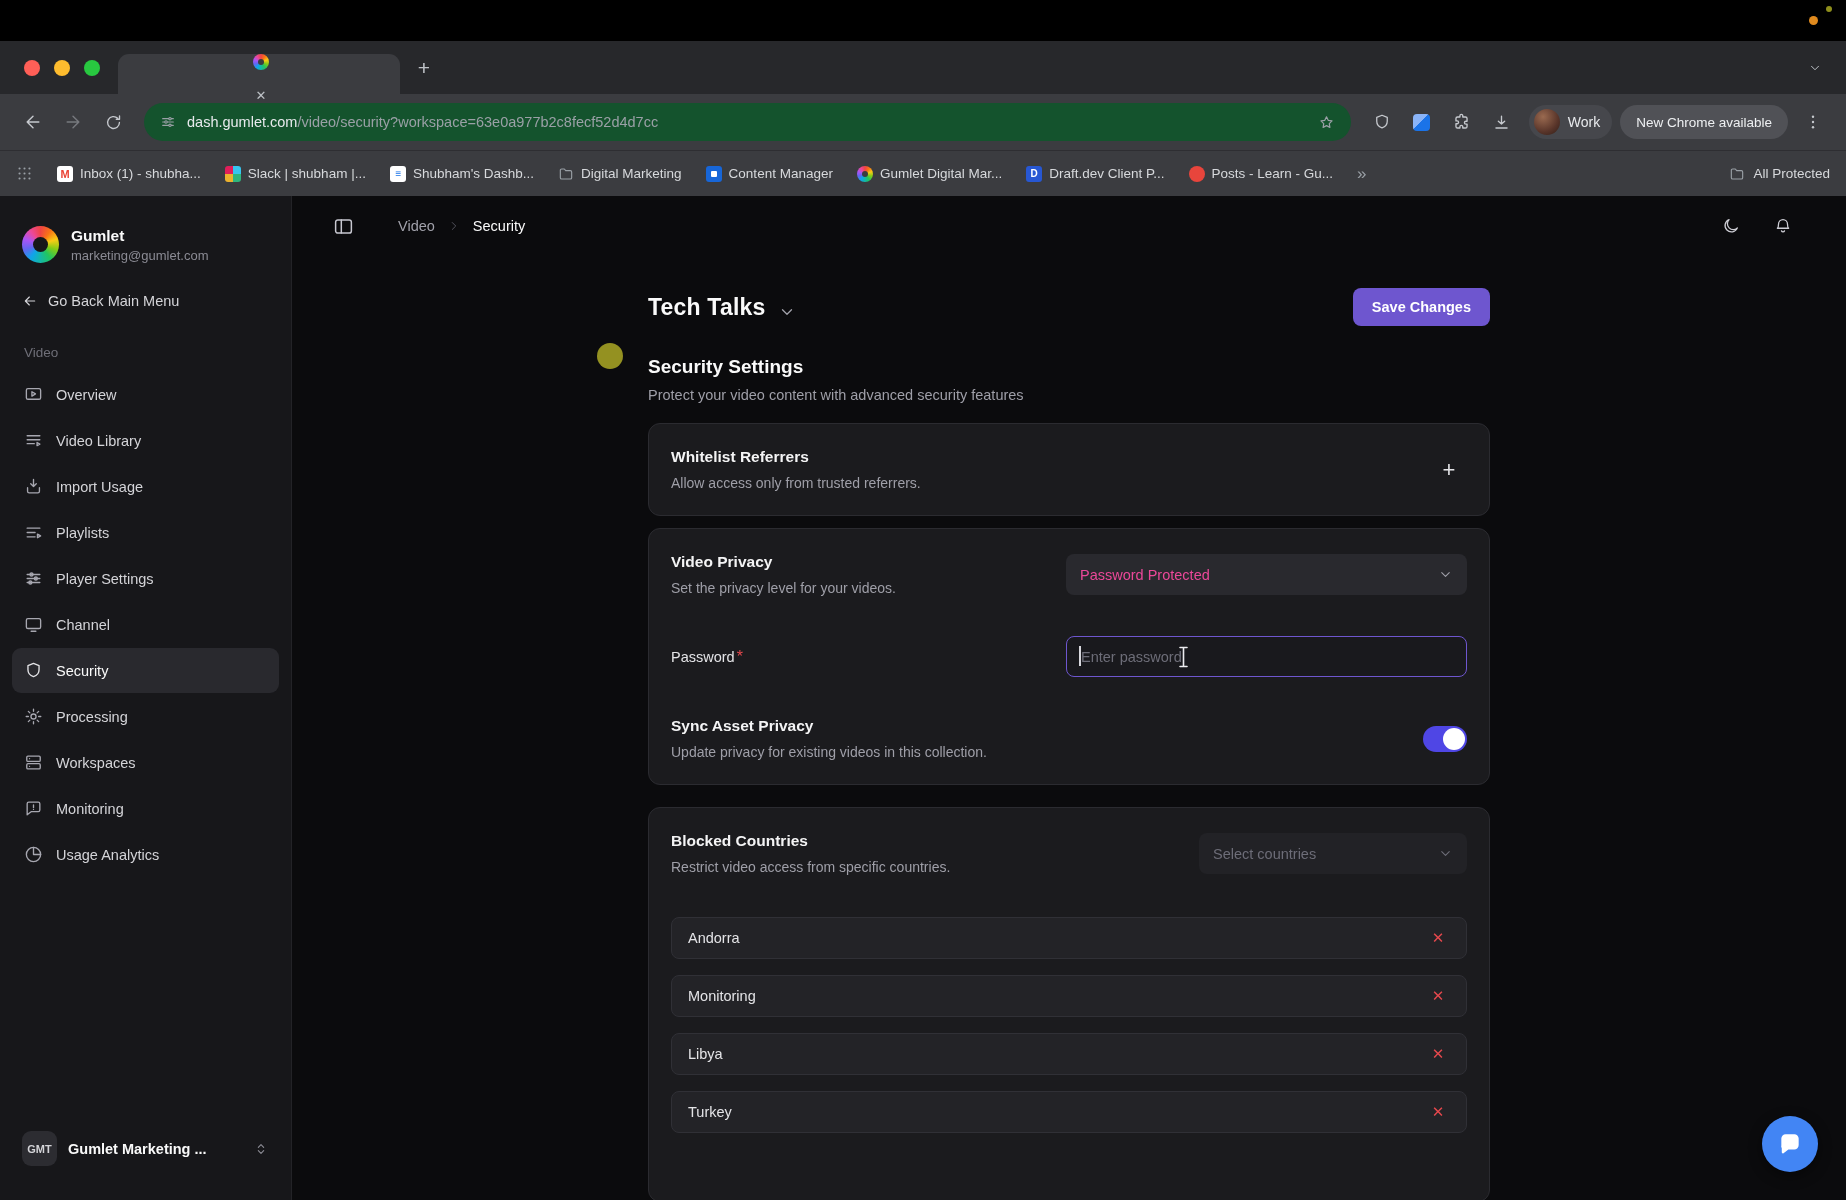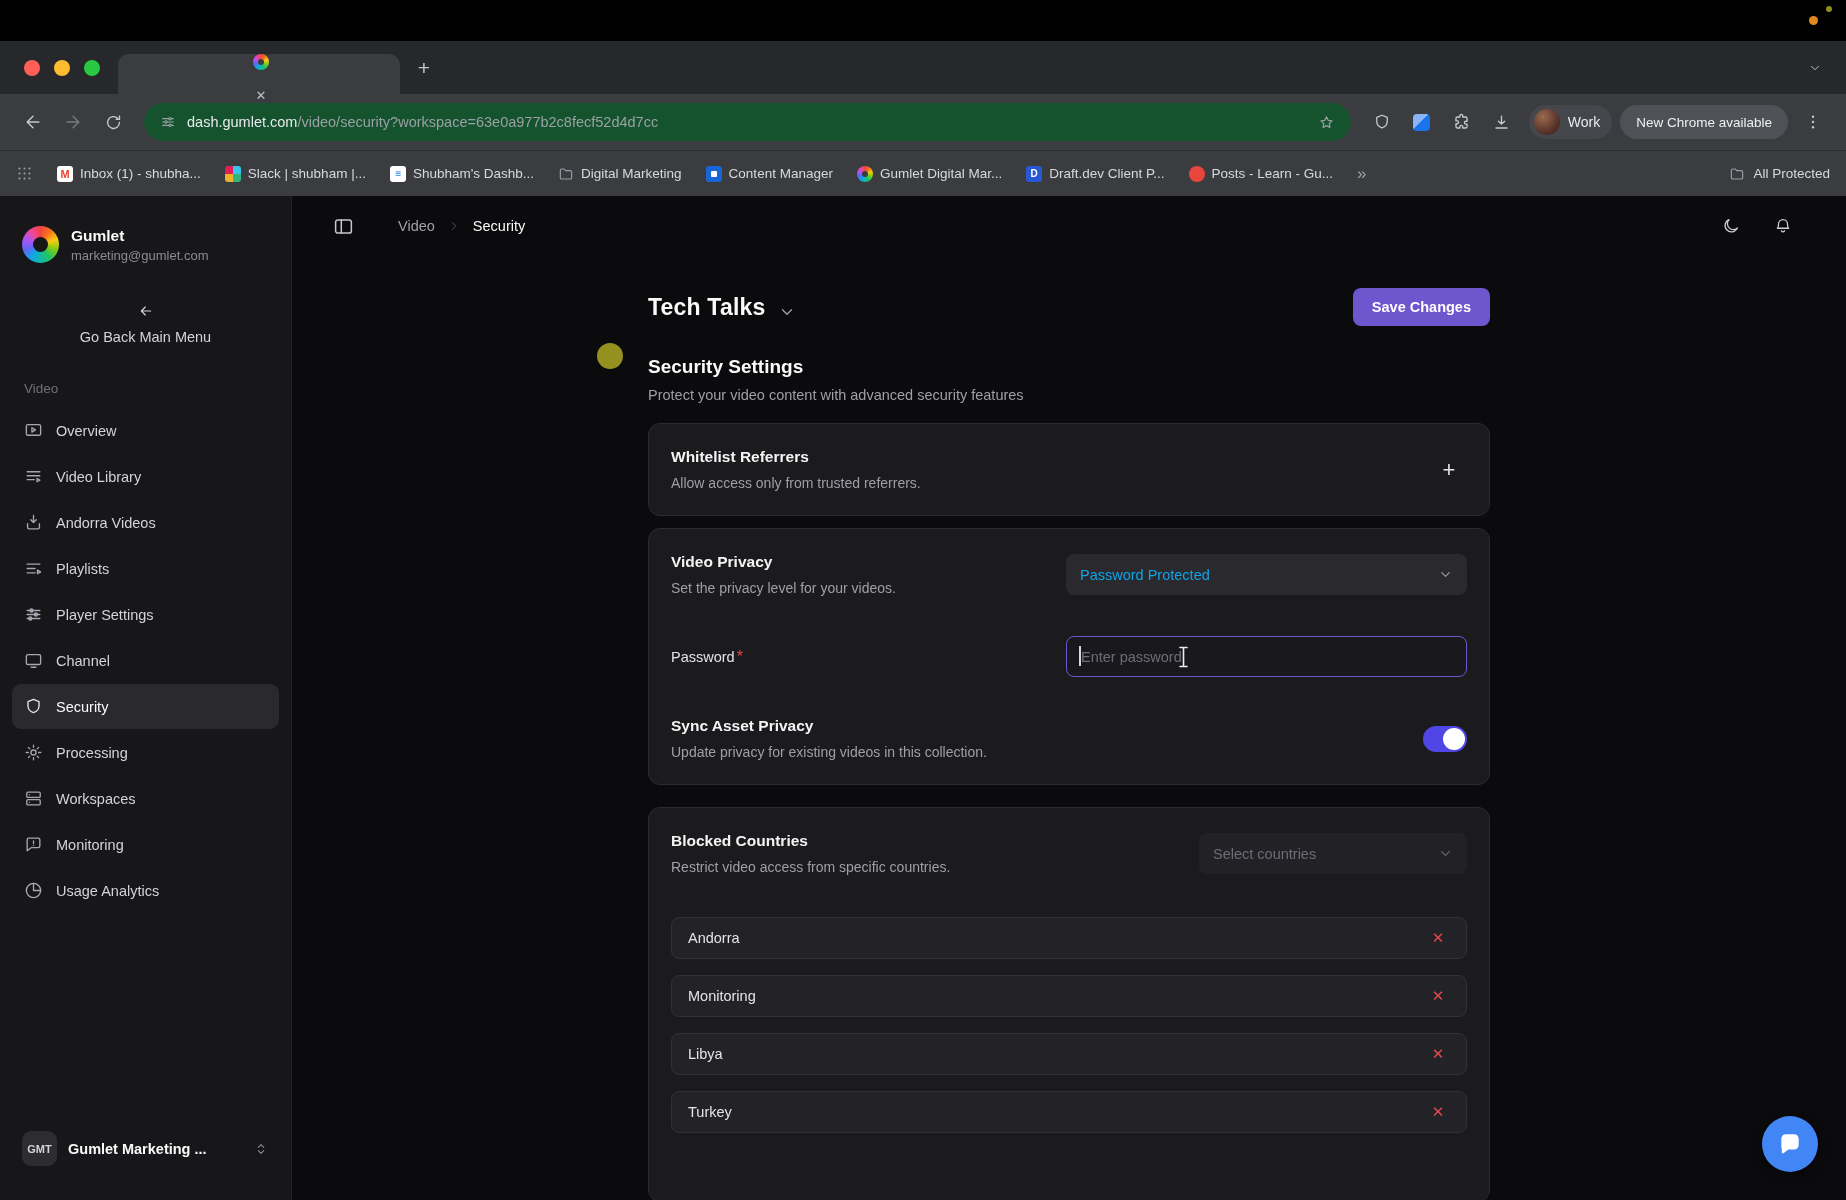--- a/index.html
+++ b/index.html
@@ -58,21 +58,21 @@
   
   .app { display:flex; height:1004px; background:#0b0b0d; }
 
   
   .sidebar { width:292px; background:#17171a; border-right:1px solid #232327; display:flex; flex-direction:column; padding:30px 12px 0 12px; flex:0 0 auto; }
   .brand { display:flex; align-items:center; gap:12px; padding:0 10px; }
   .glogo { width:37px; height:37px; border-radius:50%; background:conic-gradient(#ef4444,#f97316,#facc15,#84cc16,#22c55e,#14b8a6,#0ea5e9,#6366f1,#a855f7,#ec4899,#ef4444); position:relative; flex:0 0 auto; }
   .glogo::after { content:""; position:absolute; inset:11px; border-radius:50%; background:#17171a; }
   .brand-name { font-size:15.5px; font-weight:700; color:#fafafa; }
   .brand-email { font-size:13px; color:#8b8b94; margin-top:3px; }
-  .back-link { display:flex; align-items:center; gap:10px; color:#d4d4d8; font-size:14.5px; padding:0 10px; margin-top:40px;flex-direction:column; }
+  .back-link { display:flex; align-items:center; gap:10px; color:#d4d4d8; font-size:14.5px; padding:0 10px; margin-top:30px; }
   .section-label { font-size:13.5px; color:#6f6f78; padding:0 12px; margin-top:36px; margin-bottom:12px; }
   .nav-item { height:45px; display:flex; align-items:center; gap:13px; padding:0 12px; border-radius:9px; color:#d4d4d8; margin-bottom:1px; }
   .nav-item .nav-ic { width:19px; height:19px; color:#a7a7b0; flex:0 0 auto; }
   .nav-label { font-size:14.5px; }
   .nav-item.active { background:#29292e; color:#fafafa; }
   .nav-item.active .nav-ic { color:#e4e4e7; }
   .side-footer { margin-top:auto; padding:14px 10px 34px 10px; display:flex; align-items:center; gap:11px; }
   .gmt-avatar { width:35px; height:35px; border-radius:9px; background:#2c2c31; color:#d4d4d8; font-size:11px; font-weight:700; display:flex; align-items:center; justify-content:center; flex:0 0 auto; }
   .side-footer .uname { font-size:14.5px; font-weight:700; color:#fafafa; flex:1; white-space:nowrap; overflow:hidden; }
   .updown { color:#8b8b94; }
@@ -99,21 +99,21 @@
 
   .card { margin-top:20px; background:#1b1b1e; border:1px solid #2b2b30; border-radius:12px; padding:24px 22px; }
   .card + .card { margin-top:12px; }
   .card-title { font-size:15.5px; font-weight:600; color:#f4f4f5; }
   .card-desc { margin-top:9px; font-size:14px; color:#9f9fa8; }
   .row { display:flex; align-items:center; }
   .row .grow { flex:1; min-width:0; }
   .icon-btn { width:36px; height:36px; display:flex; align-items:center; justify-content:center; color:#e4e4e7; font-size:22px; font-weight:300; border-radius:8px; }
 
   .select { height:41px; background:#29292e; border-radius:8px; display:flex; align-items:center; padding:0 14px; gap:10px; }
-  .select .sel-val { flex:1; font-size:14.5px; color:#0ea5e9; white-space:nowrap; }
+  .select .sel-val { flex:1; font-size:14.5px; color:#ec4899; white-space:nowrap; }
   .select .chev { color:#9f9fa8; display:flex; }
   .select.w-lg { width:401px; }
   .select.w-md { width:268px; }
   .select.disabled { background:#222226; }
   .select.disabled .sel-val { color:#6d6d78; }
   .select.disabled .chev { color:#6d6d78; }
 
   .field-label { font-size:14.5px; color:#e4e4e7; }
   .req { color:#e5484d; margin-left:2px; }
   .pw-wrap { position:relative; width:401px; }
@@ -318,21 +318,21 @@
             <path d="M4 6h16M4 11h16M4 16h9"></path>
             <path d="M16.5 14.5l3.5 2-3.5 2z"></path>
           </svg>
         <span class="nav-label">Video Library</span>
       </div>
       <div class="nav-item">
         <svg class="ic nav-ic" viewBox="0 0 24 24">
             <path d="M12 3v9M8.5 8.5L12 12l3.5-3.5"></path>
             <path d="M4.5 13.5v4.5a2 2 0 0 0 2 2h11a2 2 0 0 0 2-2v-4.5"></path>
           </svg>
-        <span class="nav-label">Andorra Videos</span>
+        <span class="nav-label">Import Usage</span>
       </div>
       <div class="nav-item">
         <svg class="ic nav-ic" viewBox="0 0 24 24">
             <path d="M4 6.5h16M4 12h10M4 17.5h10"></path>
             <path d="M17 14l4 2.3-4 2.3z"></path>
           </svg>
         <span class="nav-label">Playlists</span>
       </div>
       <div class="nav-item">
         <svg class="ic nav-ic" viewBox="0 0 24 24">

